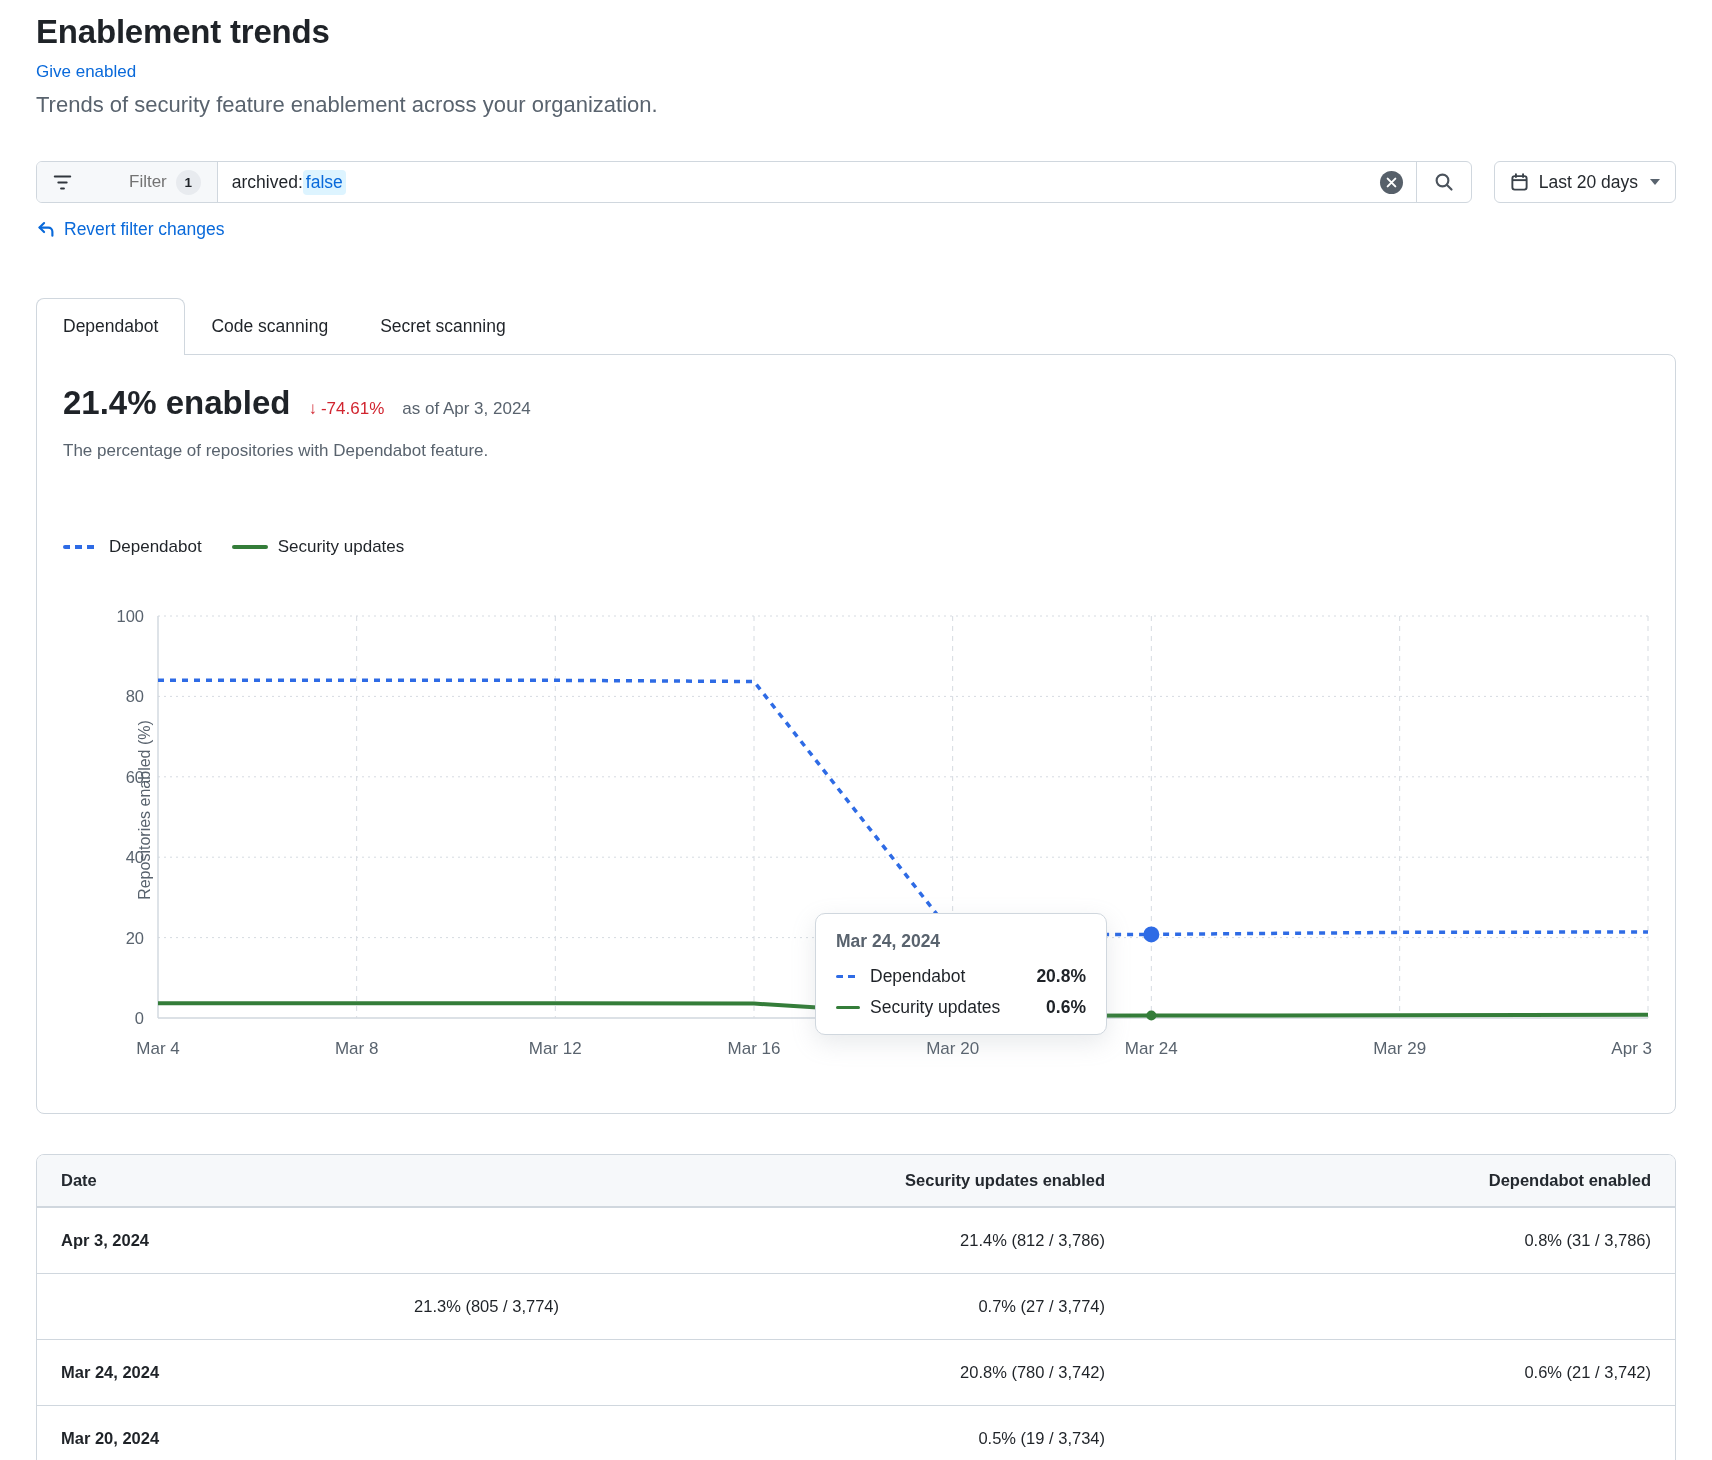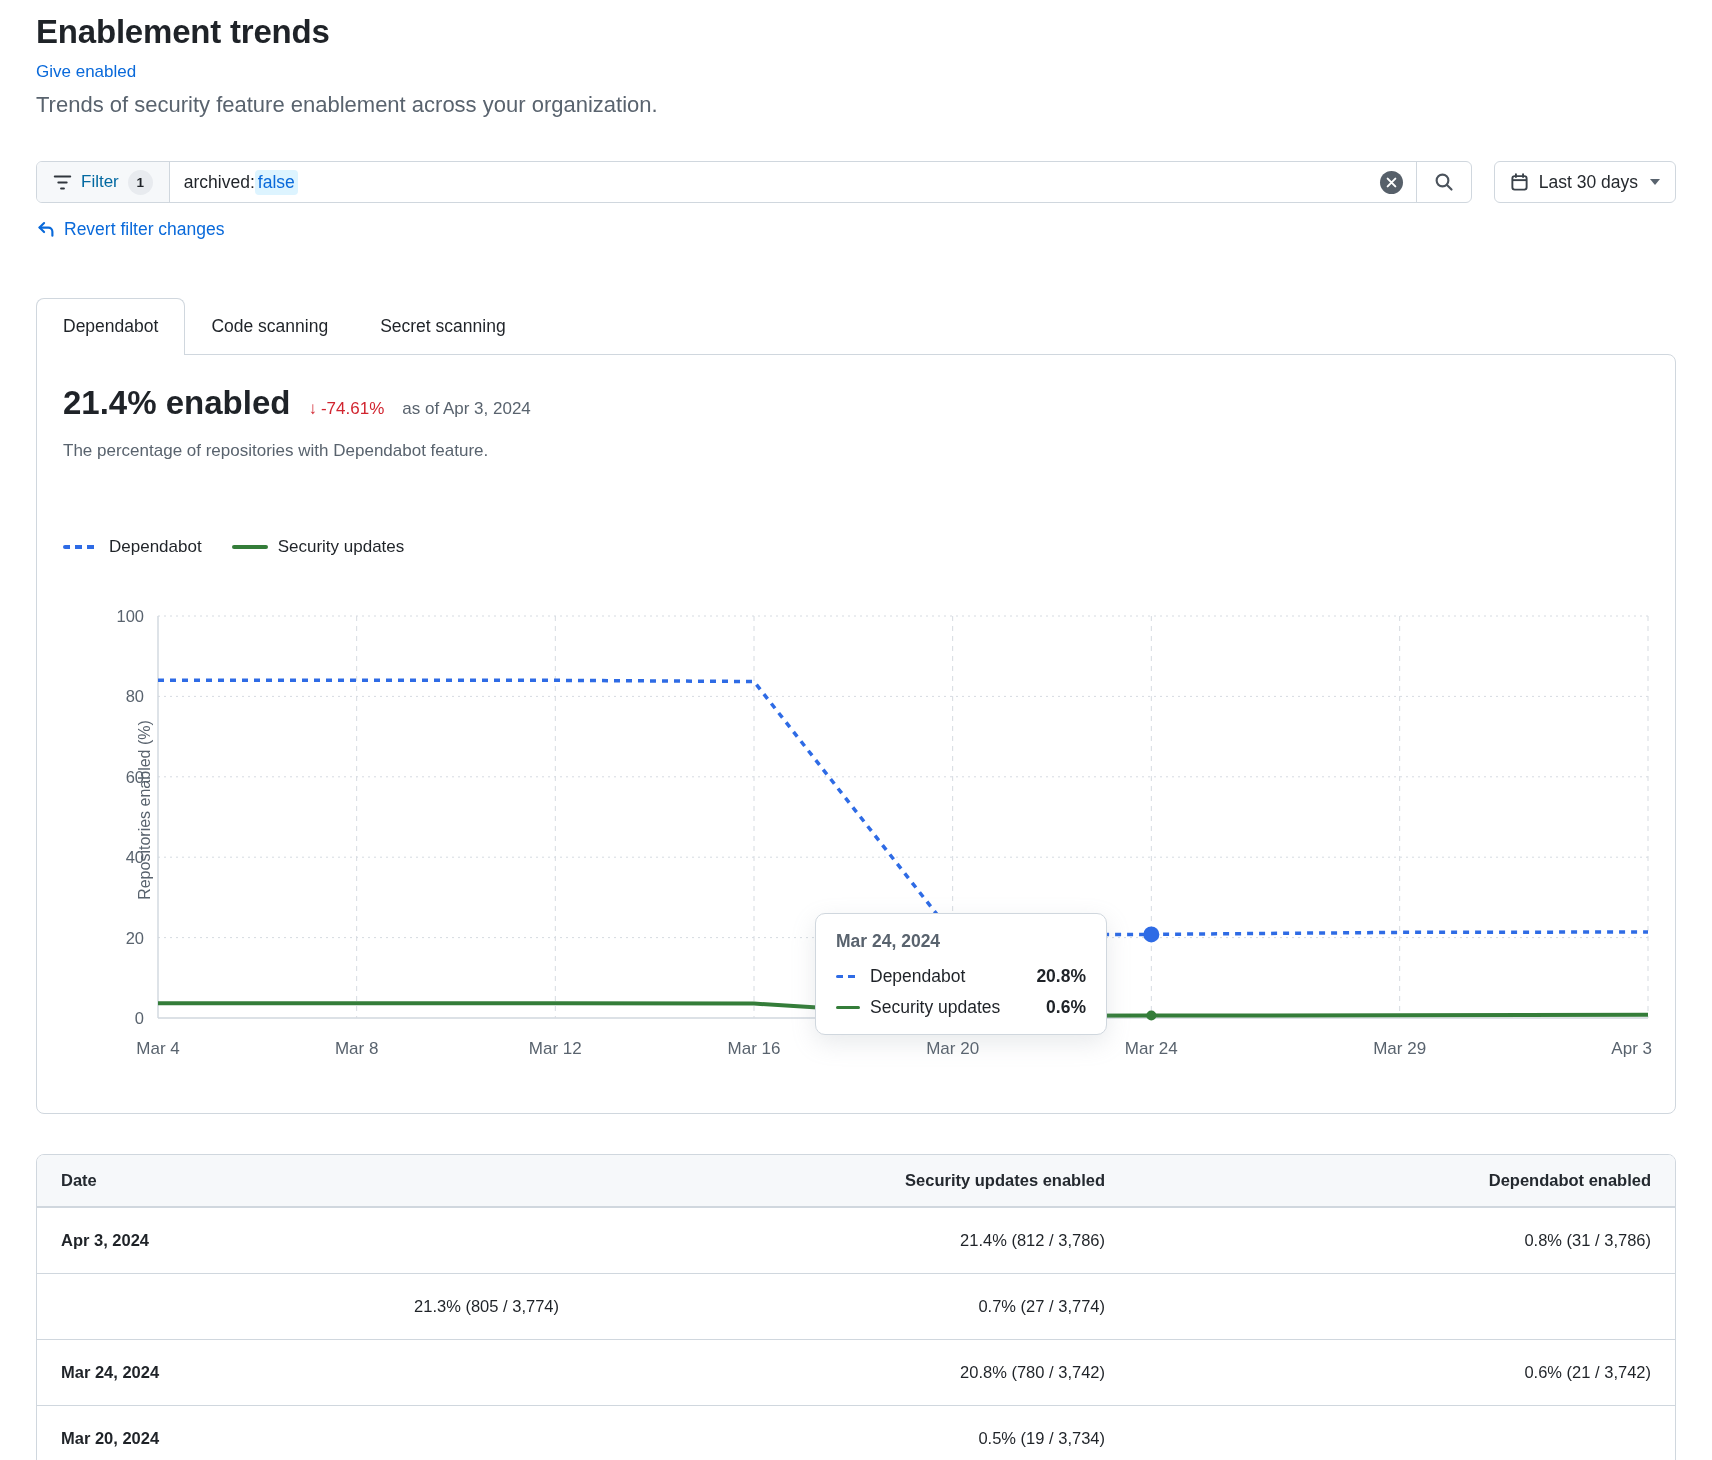--- a/index.html
+++ b/index.html
@@ -10,21 +10,21 @@
   
   .page-header { display:flex; justify-content:space-between; align-items:flex-start;flex-direction:column; }
   .page-title { font-size:33px; font-weight:600; line-height:40px; letter-spacing:-0.2px; }
   .feedback-link { color:#0969da; font-size:17px; font-weight:500; text-decoration:none; margin-top:10px; cursor:pointer; }
   .page-subtitle { margin-top:12px; font-size:22px; color:#59636e; line-height:21px; }
 
   
   .filter-row { margin-top:46px; display:flex; gap:22px; height:42px; }
   .filter-group { flex:1; display:flex; align-items:stretch; border:1px solid #d0d7de; border-radius:6px; background:#fff; overflow:hidden; }
   .filter-btn { display:flex; align-items:center; gap:9px; padding:0 16px; background:#f6f8fa; border-right:1px solid #d0d7de; cursor:pointer; }
-  .filter-btn-label { font-size:17px; font-weight:500; color:#0369a1; }
+  .filter-btn-label { font-size:17px; font-weight:500; color:#737373;margin-left:48px; }
   .filter-count { width:25px; height:25px; border-radius:50%; background:#e8ebef; color:#1f2328;
     font-size:13.5px; font-weight:600; display:flex; align-items:center; justify-content:center; }
   .query-area { flex:1; display:flex; align-items:center; padding:0 14px; font-size:17.5px; cursor:text; }
   .query-token-key { color:#1f2328; }
   .query-token-value { color:#0969da; background:#ddf4ff; padding:2px 3px; border-radius:4px; }
   .clear-btn { align-self:center; width:23px; height:23px; border-radius:50%; background:#57606a; color:#fff;
     display:flex; align-items:center; justify-content:center; font-size:12px; font-weight:700; margin-right:13px; cursor:pointer; flex:none; }
   .search-btn { display:flex; align-items:center; justify-content:center; padding:0 17px; border-left:1px solid #d0d7de; cursor:pointer; }
   .daterange-btn { flex:none; display:flex; align-items:center; gap:10px; padding:0 15px; height:42px;
     border:1px solid #d0d7de; border-radius:6px; background:#fff; font-size:17.5px; font-weight:500; color:#25292e; cursor:pointer; }
@@ -111,21 +111,21 @@
           <path d="M10.6 10.6 L14 14" stroke="#4b535c" stroke-width="1.7" stroke-linecap="round"></path>
         </svg>
       </div>
     </div>
     <div class="daterange-btn">
       <svg width="19" height="19" viewBox="0 0 16 16" fill="none">
         <rect x="2" y="2.6" width="12" height="11.4" rx="2" stroke="#3a424a" stroke-width="1.6"></rect>
         <path d="M2.4 6h11.2" stroke="#3a424a" stroke-width="1.6"></path>
         <path d="M5 1v2.4M11 1v2.4" stroke="#3a424a" stroke-width="1.6" stroke-linecap="round"></path>
       </svg>
-      <span>Last 30 days</span>
+      <span>Last 20 days</span>
       <span class="caret-down"></span>
     </div>
   </div>
 
   <div class="revert-row">
     <svg width="19" height="19" viewBox="0 0 16 16" fill="none">
       <path d="M6.8 2.6 3 6.4l3.8 3.8" stroke="#0969da" stroke-width="1.8" stroke-linecap="round" stroke-linejoin="round"></path>
       <path d="M3 6.4h7.4a3.4 3.4 0 0 1 3.4 3.4v3.4" stroke="#0969da" stroke-width="1.8" stroke-linecap="round"></path>
     </svg>
     <a class="revert-link">Revert filter changes</a>

